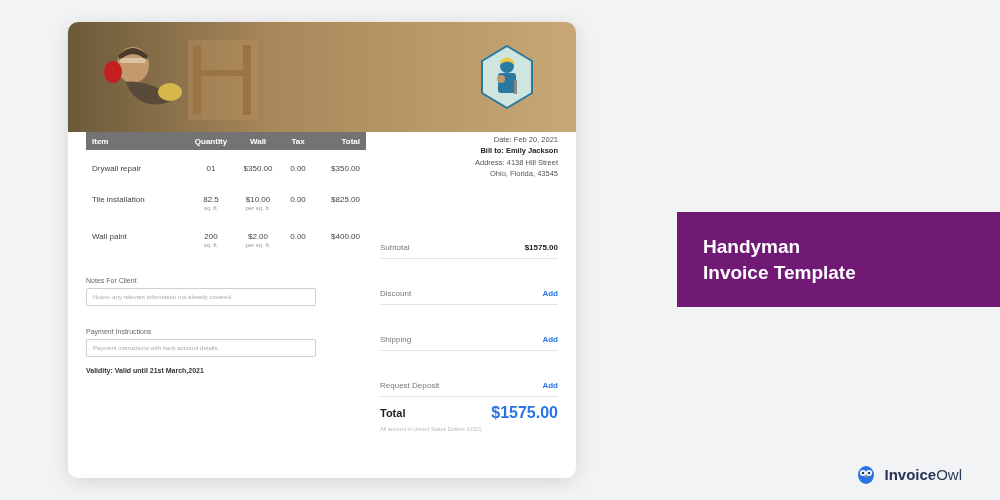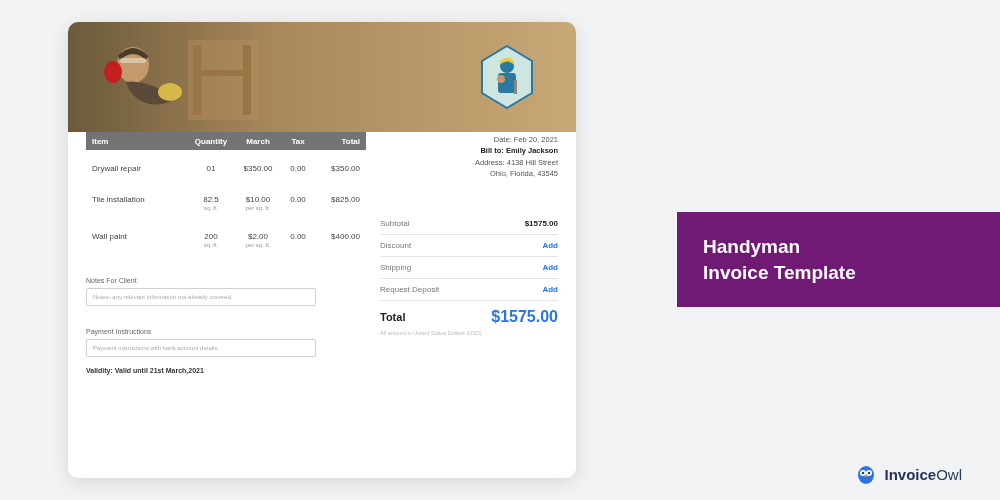--- a/index.html
+++ b/index.html
@@ -38,21 +38,21 @@
 .tbl-row .c5 { width: 50px; text-align: right; padding-right: 6px; }
 .unit { font-size: 6px; color: #999; display: block; margin-top: 1px; }
 
 .notes-label { font-size: 7px; color: #666; margin: 22px 0 4px 0; }
 .inp { width: 230px; height: 18px; border: 1px solid #d0d0d0; border-radius: 2px; font-size: 6px; color: #aaa; padding: 0 6px; display: flex; align-items: center; }
 .validity { font-size: 7px; color: #333; margin-top: 10px; font-weight: 600; }
 
 .bill-info { text-align: right; font-size: 7.5px; color: #555; line-height: 1.5; padding-top: 2px; }
 .bill-info .b { color: #222; font-weight: 600; }
 
-.sum-row { display: flex; justify-content: space-between; align-items: center; font-size: 8px; padding: 6px 0; border-bottom: 1px solid #e4e4e4; }
+.sum-row { display: flex; justify-content: space-between; align-items: center; font-size: 8px; padding: 6px 0; border-bottom: 1px solid #e4e4e4; margin-top: 24px; }
 .sum-row .lab { color: #777; }
 .sum-row .val { font-weight: 700; color: #222; }
 .sum-row .add { color: #2a74e8; font-weight: 600; cursor: pointer; }
 .total-row { display: flex; justify-content: space-between; align-items: center; padding: 7px 0 2px 0; }
 .total-row .lab { font-size: 11px; font-weight: 700; color: #222; }
 .total-row .val { font-size: 16px; font-weight: 800; color: #2a74e8; }
 .disclaimer { font-size: 5.5px; color: #bbb; text-align: left; margin-top: 2px; }
 
 .promo { position: absolute; right: 0; top: 212px; width: 323px; height: 95px; background: #701a75; color: #fff; display: flex; flex-direction: column; justify-content: center; padding-left: 26px; }
 .promo-line { font-size: 19px; font-weight: 600; line-height: 1.35; }
@@ -92,21 +92,21 @@
         <circle cx="23" cy="35" r="4" fill="#c49a6c"></circle>
         <rect x="36" y="36" width="3" height="14" fill="#888"></rect>
       </svg>
     </div>
 
     <div class="inv-body">
       <div class="left-col">
         <div class="tbl-head">
           <div class="c1">Item</div>
           <div class="c2">Quantity</div>
-          <div class="c3">March</div>
+          <div class="c3">Wall</div>
           <div class="c4">Tax</div>
           <div class="c5">Total</div>
         </div>
 
         <div class="tbl-row">
           <div class="c1">Drywall repair</div>
           <div class="c2"><span>01</span><span class="unit"></span></div>
           <div class="c3"><span>$350.00</span><span class="unit"></span></div>
           <div class="c4">0.00</div>
           <div class="c5">$350.00</div>

